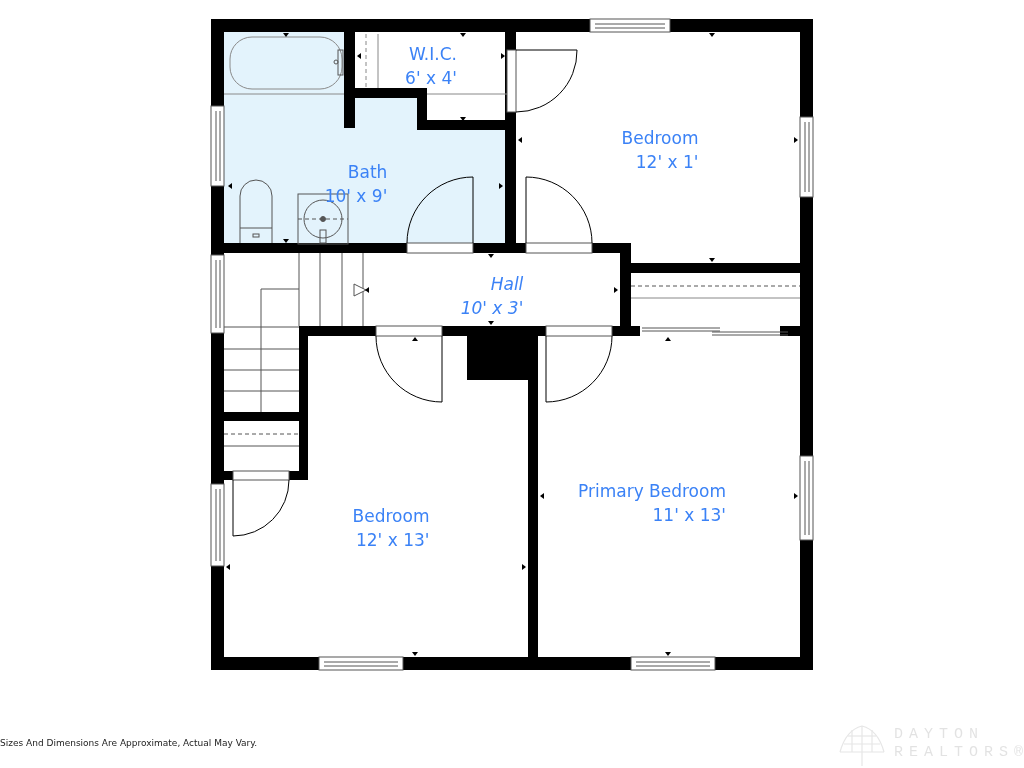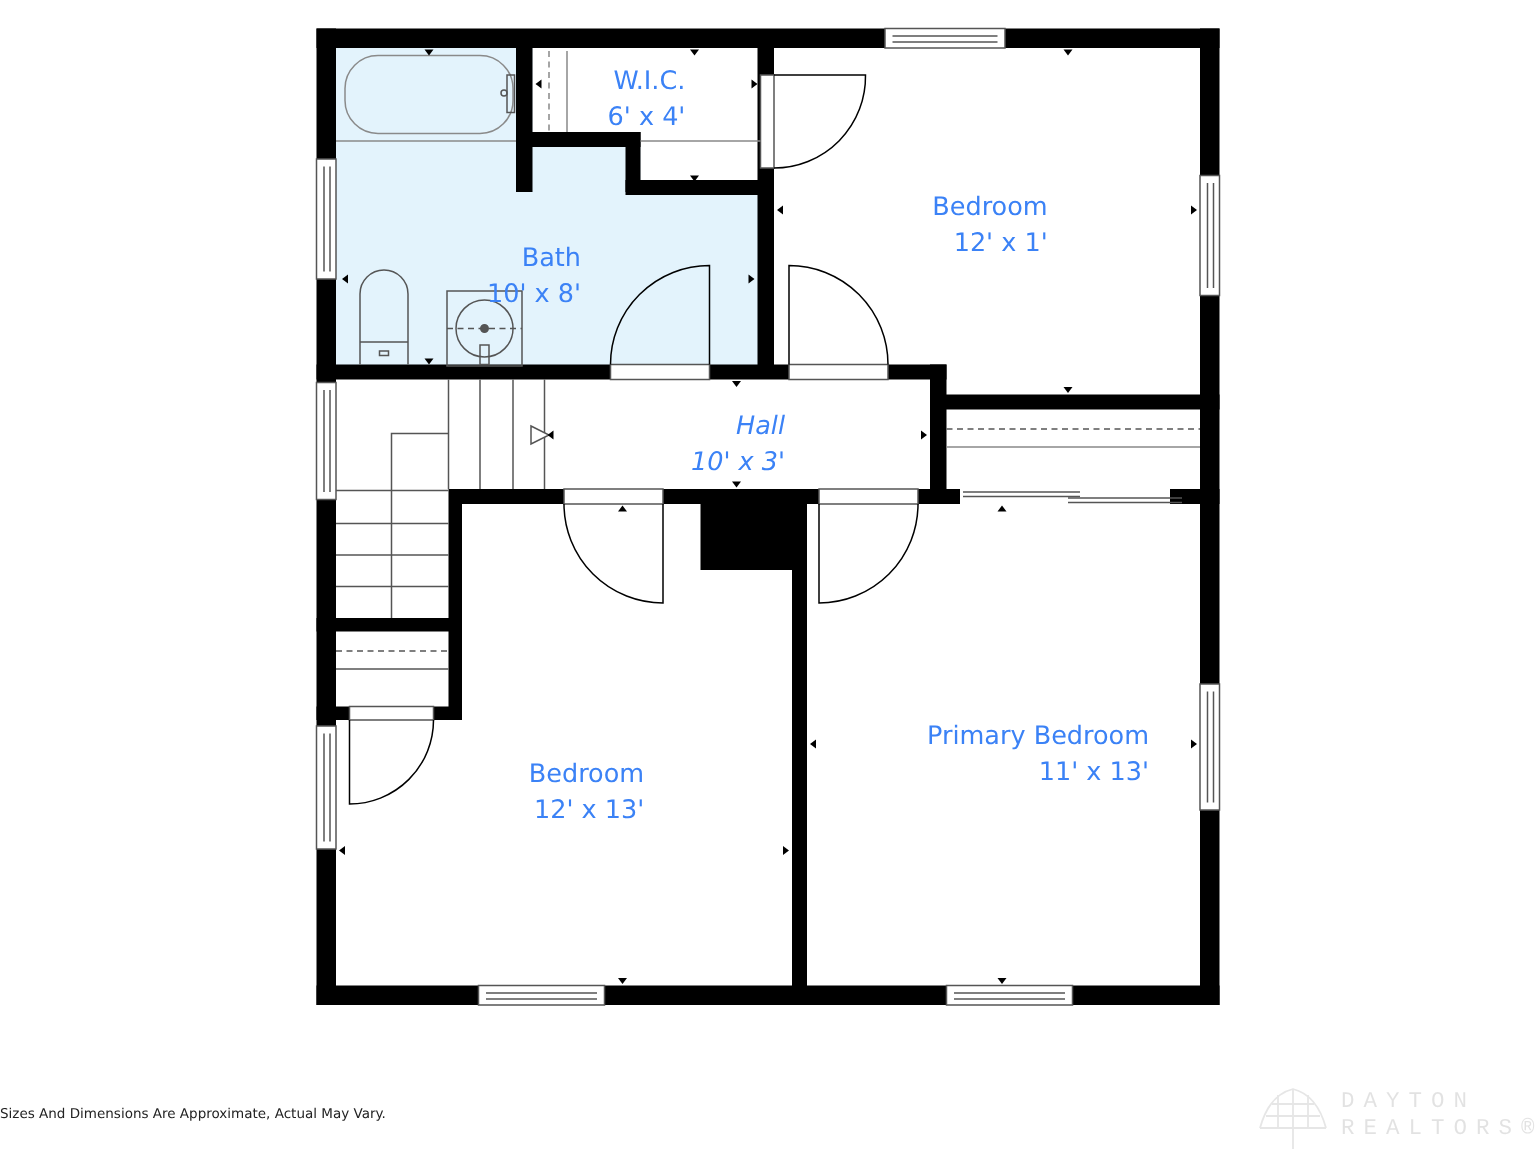--- a/index.html
+++ b/index.html
@@ -216,31 +216,31 @@
 <div class="room-label" style="left:431px; top:42px;">
   <span>W.I.C.</span>
   <span>6' x 4'</span>
 </div>
 <div class="room-label" style="left:660px; top:126px;">
   <span>Bedroom</span>
   <span>12' x 1'</span>
 </div>
 <div class="room-label" style="left:356px; top:160px;">
   <span>Bath</span>
-  <span>10' x 8'</span>
+  <span>10' x 9'</span>
 </div>
 <div class="room-label" style="left:492px; top:272px;font-style:italic;">
   <span>Hall</span>
   <span>10' x 3'</span>
 </div>
 <div class="room-label" style="left:391px; top:504px;">
   <span>Bedroom</span>
   <span>12' x 13'</span>
 </div>
-<div class="room-label" style="left:692px; top:479px;">
+<div class="room-label" style="left:652px; top:479px;">
   <span>Primary Bedroom</span>
   <span>11' x 13'</span>
 </div>
 
 <div class="disclaimer">Sizes And Dimensions Are Approximate, Actual May Vary.</div>
 
 <div class="logo">
   <svg width="56" height="46" viewBox="0 0 56 46" style="position:absolute;left:0;top:0;">
     <g fill="none" stroke="#777" stroke-width="1.2">
       <path d="M28 44 L28 4"></path>

